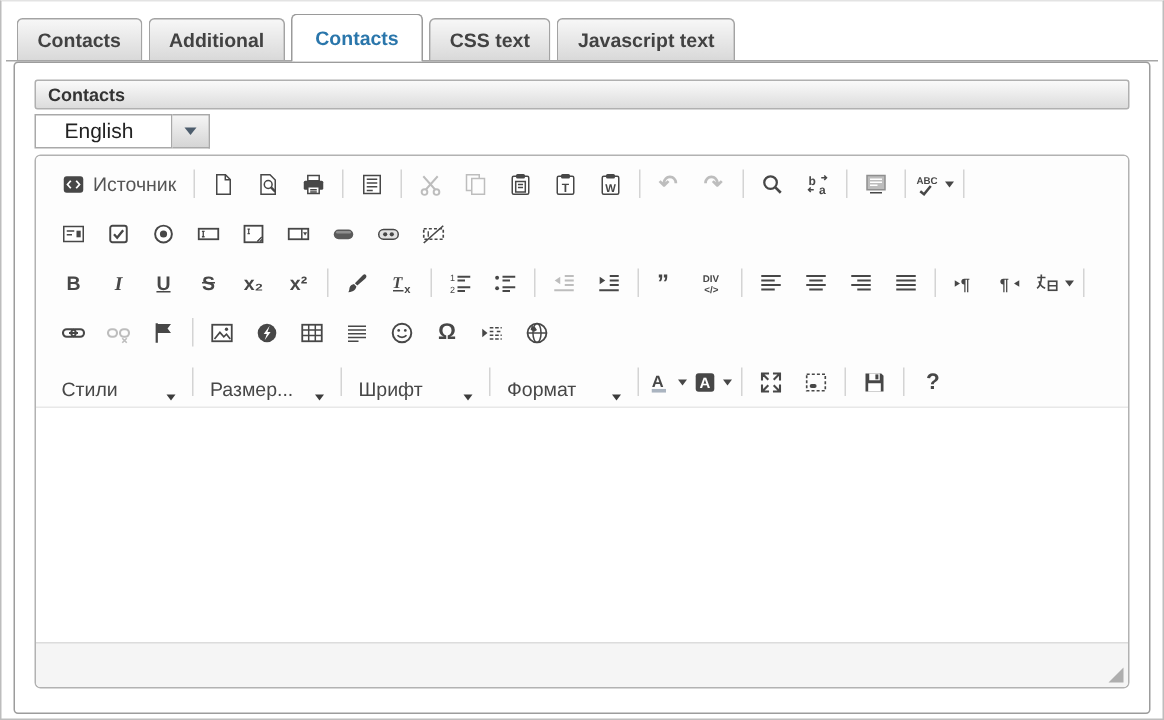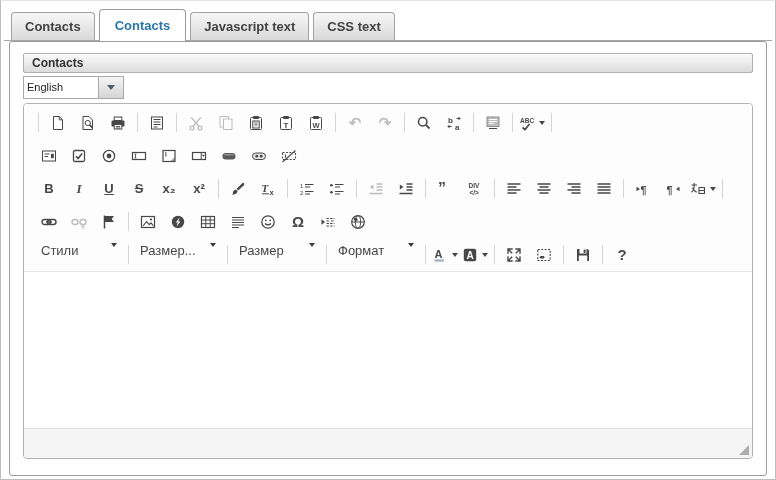--- a/index.html
+++ b/index.html
@@ -8,71 +8,81 @@
 
   
   .tabstrip{position:absolute;top:3px;left:3px;right:3px;height:37px;display:flex;align-items:flex-end;border-bottom:1px solid #a6a6a6;padding-left:7px;box-sizing:border-box;background:#fff;}
   .tab{box-sizing:border-box;margin-right:4px;padding:6px 13px;border:1px solid #a3a3a3;border-bottom:none;border-radius:4px 4px 0 0;background:linear-gradient(#f7f7f7,#d9d9d9);font-size:13px;font-weight:bold;color:#424242;cursor:pointer;white-space:nowrap;}
   .tab.active{background:#fff;color:#2a76ab;margin-bottom:-1px;padding:8px 15px 8px;border-color:#9a9a9a;position:relative;z-index:2;}
 
   
   .panel{position:absolute;left:8px;right:8px;top:40px;bottom:3px;border:1px solid #9c9c9c;border-radius:3px;background:#fff;box-sizing:border-box;}
   .fs-header{position:absolute;left:13px;right:13px;top:11px;height:20px;border:1px solid #b0b0b0;border-radius:2px;background:linear-gradient(#fafafa,#dcdcdc);font-size:12px;font-weight:bold;color:#333;line-height:18px;padding-left:8px;box-sizing:border-box;}
   .lang{position:absolute;left:13px;top:34px;height:23px;display:flex;cursor:pointer;}
-  .lang-value{width:76px;border:1px solid #a9a9a9;background:#fff;font-size:11px;line-height:21px;padding-left:3px;box-sizing:border-box;color:#222;}
+  .lang-value{width:92px;border:1px solid #a9a9a9;background:#fff;font-size:14px;line-height:21px;padding-left:19px;box-sizing:border-box;color:#222;}
   .lang-btn{width:25px;border:1px solid #a9a9a9;border-left:none;background:linear-gradient(#f5f5f5,#d5d5d5);display:flex;align-items:center;justify-content:center;box-sizing:border-box;}
   .lang-arr{width:0;height:0;border-left:4px solid transparent;border-right:4px solid transparent;border-top:5px solid #4d5d6d;}
 
   
   .editor{position:absolute;left:13px;right:13px;top:61px;bottom:16px;border:1px solid #b2b2b2;border-radius:4px;background:#fff;box-sizing:border-box;display:flex;flex-direction:column;overflow:hidden;}
   .toolbar{padding:2px 4px 0 4px;border-bottom:1px solid #e8e8e8;background:#fdfdfd;}
   .tb-row{display:flex;align-items:center;height:33px;padding-left:6px;}
   .tb-btn{display:inline-flex;align-items:center;justify-content:center;height:26px;min-width:28px;margin:0 1px;border-radius:2px;cursor:pointer;text-decoration:none;}
   .tb-btn.labeled{padding:0 6px;gap:5px;font-size:13px;color:#555;}
   .tb-btn.disabled{opacity:.35;cursor:default;}
   .tb-sep{width:1px;height:19px;background:#d4d4d4;margin:0 4px;}
   .ic{width:16px;height:16px;display:inline-flex;align-items:center;justify-content:center;}
   .ic svg{display:block;}
   .t{font-size:13px;font-weight:bold;color:#474747;line-height:16px;}
   .t.serif{font-family:"Liberation Serif",serif;font-style:italic;}
   .t.u{text-decoration:underline;}
   .t.s{text-decoration:line-through;}
   .t.lg{font-size:15px;}
   .btn-arr{margin-left:4px;width:0;height:0;border-left:3px solid transparent;border-right:3px solid transparent;border-top:4px solid #474747;}
-  .combo{display:inline-flex;align-items:flex-start;height:24px;width:88px;margin:0 1px;cursor:pointer;font-size:13px;color:#474747;padding:0 6px;box-sizing:border-box;}
+  .combo{display:inline-flex;align-items:flex-end;height:24px;width:88px;margin:0 1px;cursor:pointer;font-size:13px;color:#474747;padding:0 6px;box-sizing:border-box;}
   .combo-label{flex:1;overflow:hidden;white-space:nowrap;}
   .combo-arr{width:0;height:0;border-left:3.5px solid transparent;border-right:3.5px solid transparent;border-top:4.5px solid #3c3c3c;}
   .content{flex:1;background:#fff;outline:none;}
   .footer{height:29px;background:#f5f5f5;border-top:1px solid #dcdcdc;position:relative;}
   .resize{position:absolute;right:3px;bottom:3px;width:0;height:0;border-left:10px solid transparent;border-bottom:10px solid #aeaeae;cursor:nwse-resize;}
 </style>
 </head>
 <body>
 
 <div class="frame">
   <div class="tabstrip">
       <div class="tab">Contacts</div>
+      <div class="tab">Additional</div>
       <div class="tab active">Contacts</div>
+      <div class="tab">CSS text</div>
       <div class="tab">Javascript text</div>
-      <div class="tab">CSS text</div>
     </div>
 
   <div class="panel">
     <div class="fs-header">Contacts</div>
 
     <div class="lang">
       <span class="lang-value">English</span>
       <span class="lang-btn">
         <span class="lang-arr"></span>
       </span>
     </div>
 
     <div class="editor">
       <div class="toolbar">
           <div class="tb-row">
+            <a class="tb-btn labeled">
+              <span class="ic">
+                <svg viewBox="0 0 16 16" width="16" height="16">
+                  <rect x="1.5" y="2.5" width="13" height="11" rx="2" fill="#474747"></rect>
+                  <path d="M6.2 5.5 4 8l2.2 2.5M9.8 5.5 12 8l-2.2 2.5" stroke="#fff" fill="none" stroke-width="1.2"></path>
+                </svg>
+              </span>
+              <span>Источник</span>
+            </a>
             <span class="tb-sep"></span>
             <a class="tb-btn">
               <span class="ic">
                 <svg viewBox="0 0 16 16" width="16" height="16">
                   <path d="M3.5 1.5h5.8l3.2 3.2v9.8h-9z" fill="#fff" stroke="#474747"></path>
                   <path d="M9.2 1.7v3.1h3.1" fill="none" stroke="#474747"></path>
                 </svg>
               </span>
             </a>
             <a class="tb-btn">
@@ -539,21 +549,21 @@
               <span class="combo-label">Стили</span>
               <span class="combo-arr"></span>
             </div>
             <span class="tb-sep"></span>
             <div class="combo">
               <span class="combo-label">Размер...</span>
               <span class="combo-arr"></span>
             </div>
             <span class="tb-sep"></span>
             <div class="combo">
-              <span class="combo-label">Размер</span>
+              <span class="combo-label">Шрифт</span>
               <span class="combo-arr"></span>
             </div>
             <span class="tb-sep"></span>
             <div class="combo">
               <span class="combo-label">Формат</span>
               <span class="combo-arr"></span>
             </div>
             <span class="tb-sep"></span>
             <a class="tb-btn">
               <span class="ic">

